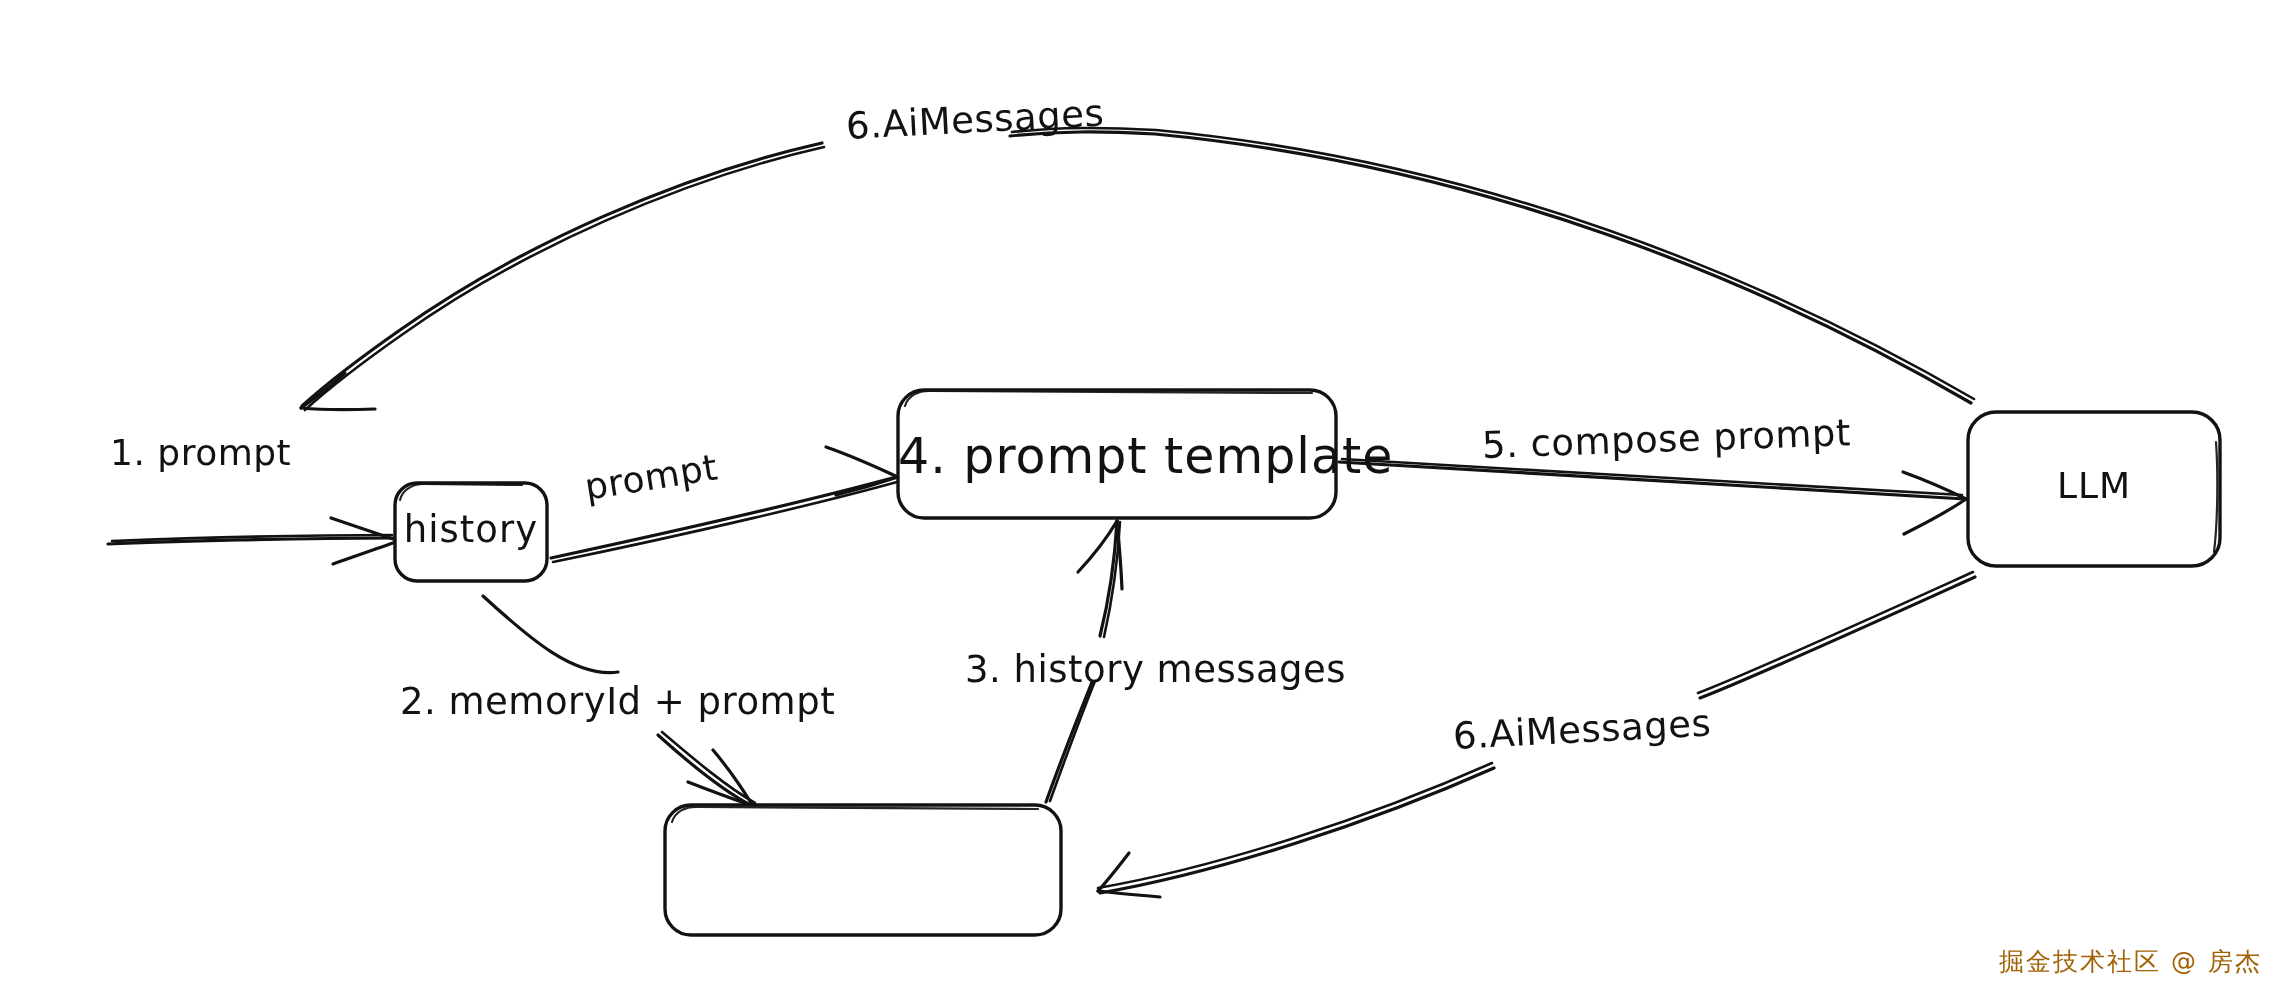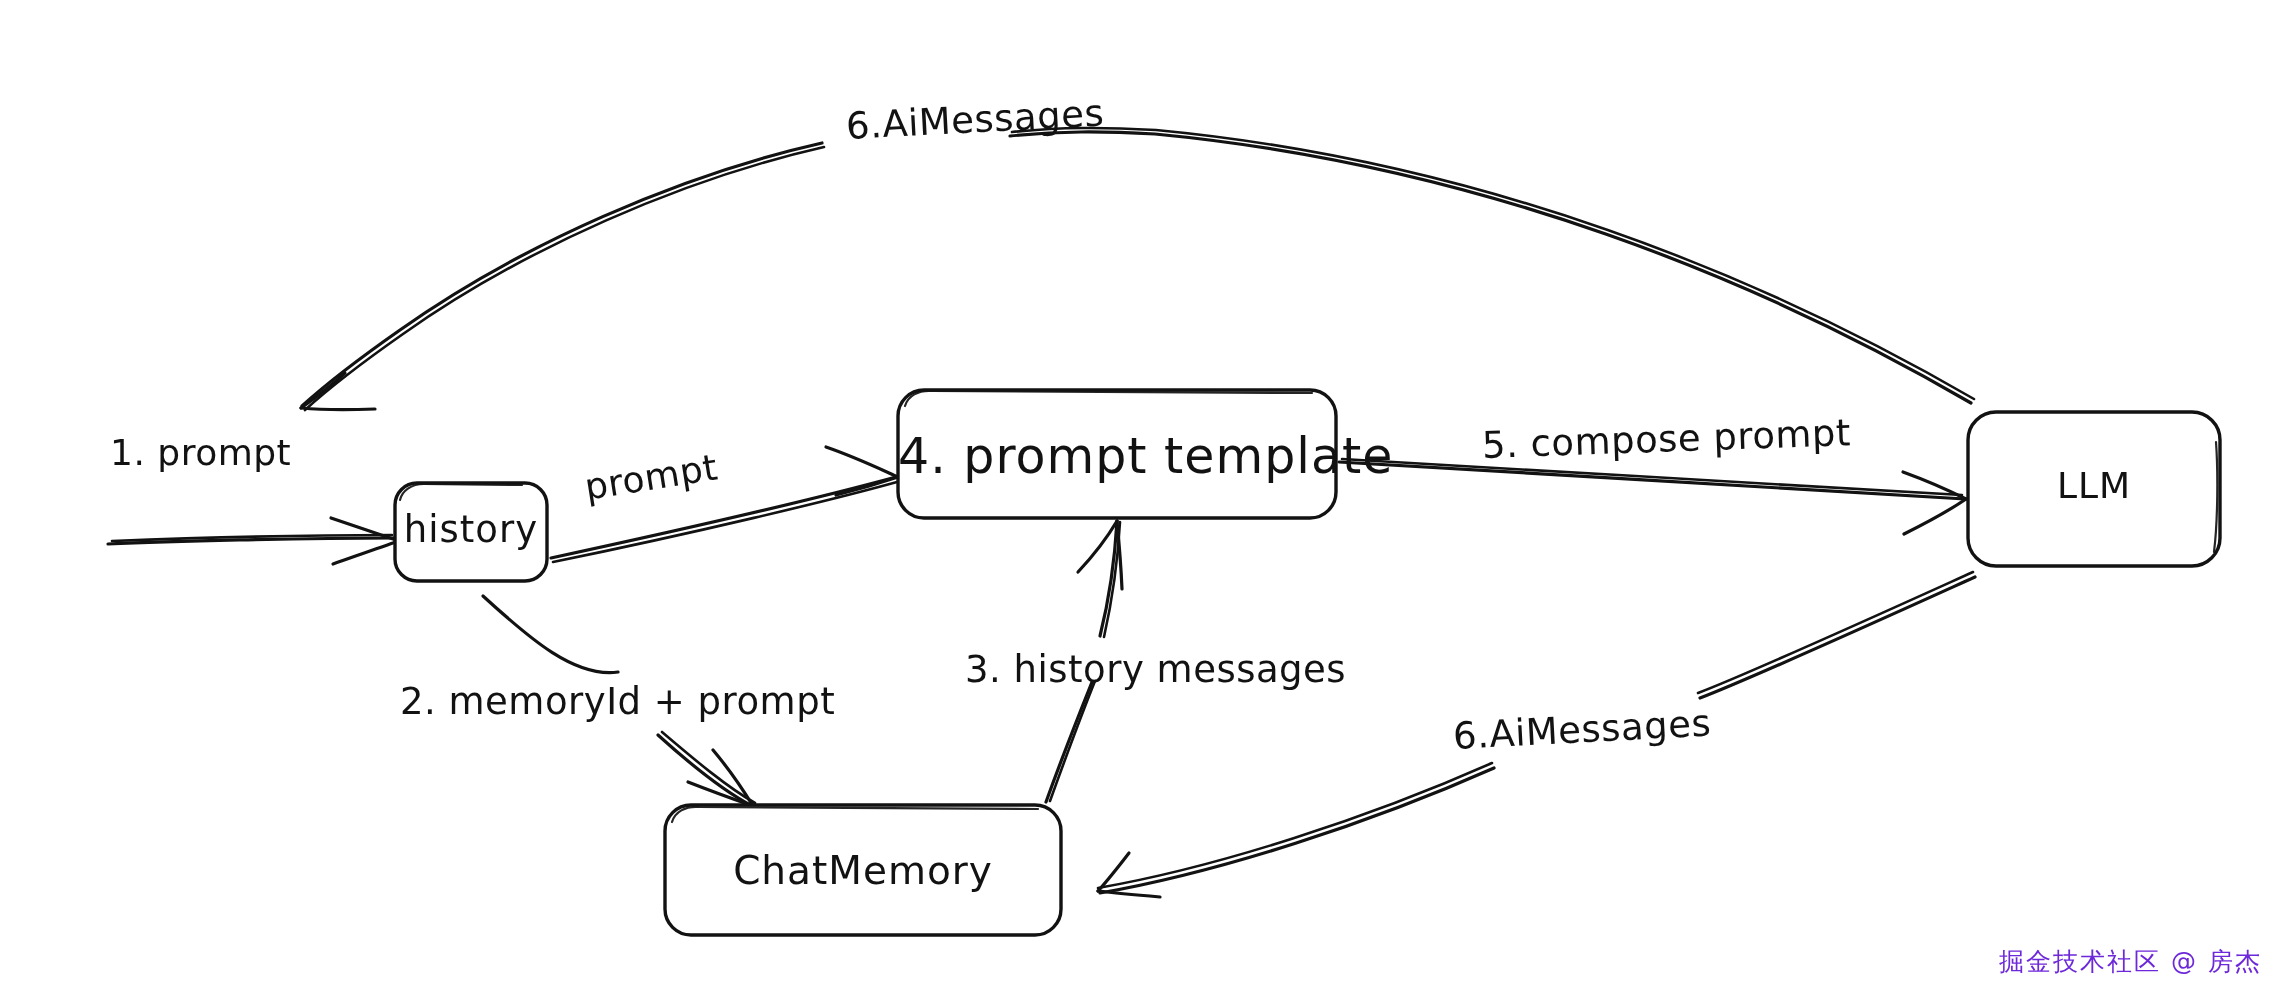--- a/index.html
+++ b/index.html
@@ -70,21 +70,21 @@
     color: #121212;
     font-family: "DejaVu Sans", sans-serif;
     white-space: nowrap;
     text-align: center;
     letter-spacing: 1px;
   }
   .watermark {
     position: absolute;
     right: 14px;
     bottom: 14px;
-    color: #6d28d9;
+    color: #a16207;
     font-size: 25px;
     font-family: "DejaVu Sans", sans-serif;
     letter-spacing: 2px;
     white-space: nowrap;
   }
 </style>
 </head>
 <body>
 
 <div id="diagram-root">
@@ -178,21 +178,20 @@
       <path class="node-box-ghost" d="M672 822 C 675 812, 685 806, 699 807 L 1038 809"></path>
     </g>
   </svg>
 
   <div class="node-text" style="left:395px; top:508px; width:152px; font-size:37px;">history</div>
 
   <div class="node-text" style="left:898px; top:428px; width:406px; font-size:49px;">4. prompt template</div>
 
   <div class="node-text" style="left:1968px; top:465px; width:252px; font-size:36px;">LLM</div>
 
-  <div class="node-text" style="left:665px; top:848px; width:396px; font-size:39px;">ChatMemory</div>
 
   <div class="label-text" style="left:110px; top:432px; font-size:36px;">1. prompt</div>
 
   <div class="label-text" style="left:585px; top:467px; font-size:36px; transform:rotate(-9deg);">prompt</div>
 
   <div class="label-text" style="left:400px; top:680px; font-size:37px;">2. memoryId + prompt</div>
 
   <div class="label-text" style="left:941px; top:648px; font-size:37px;margin-left:24px;">3. history messages</div>
 
   <div class="label-text" style="left:1482px; top:424px; font-size:37px; transform:rotate(-2deg);">5. compose prompt</div>

